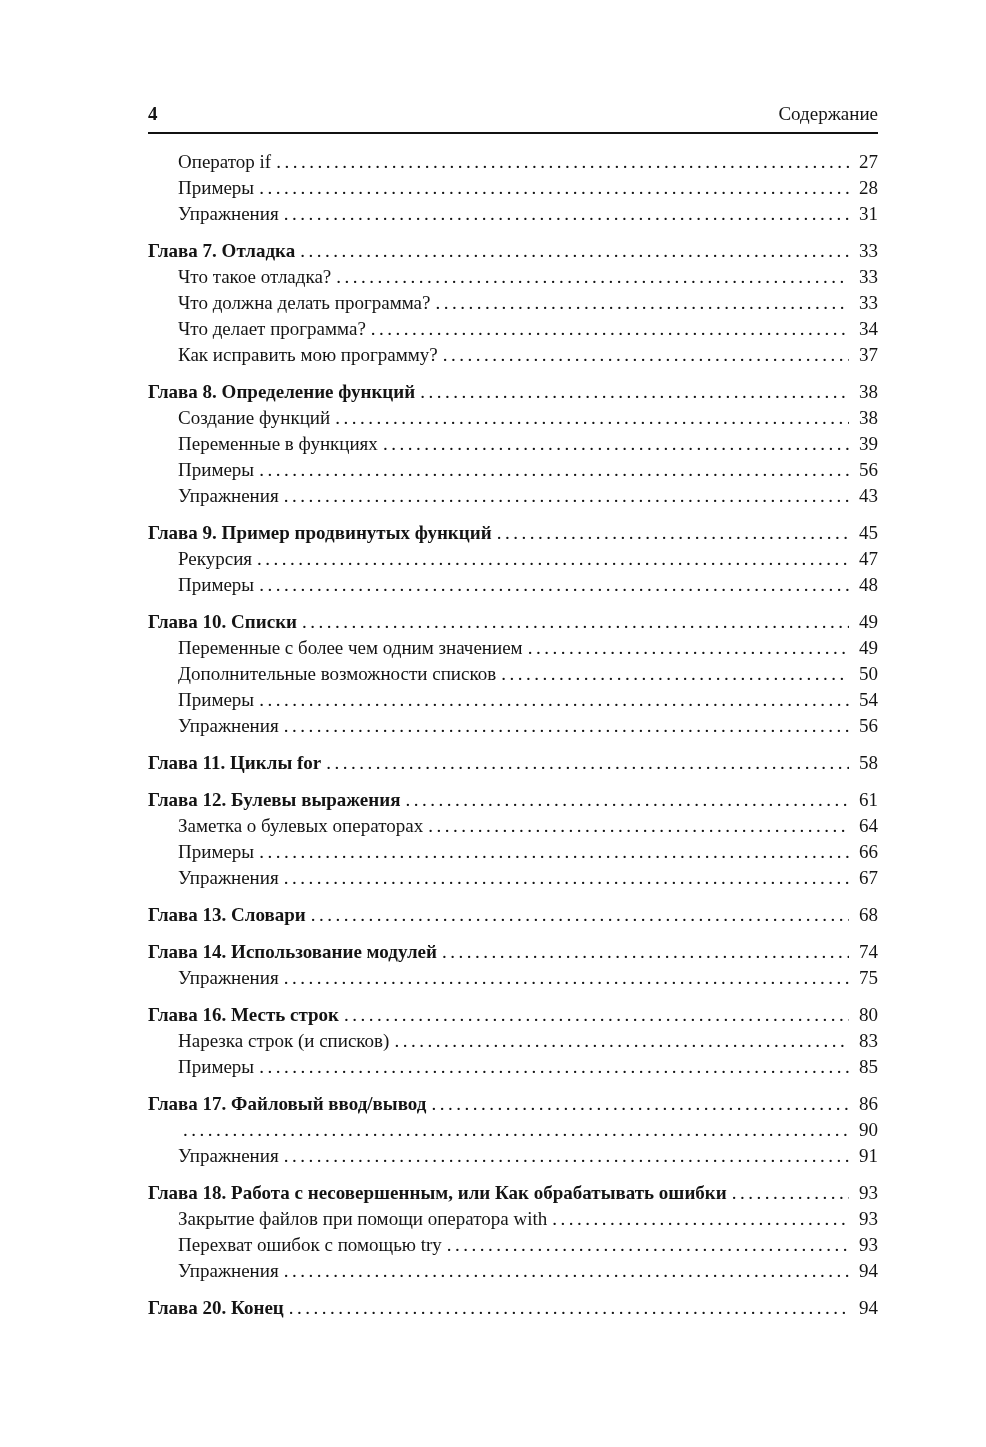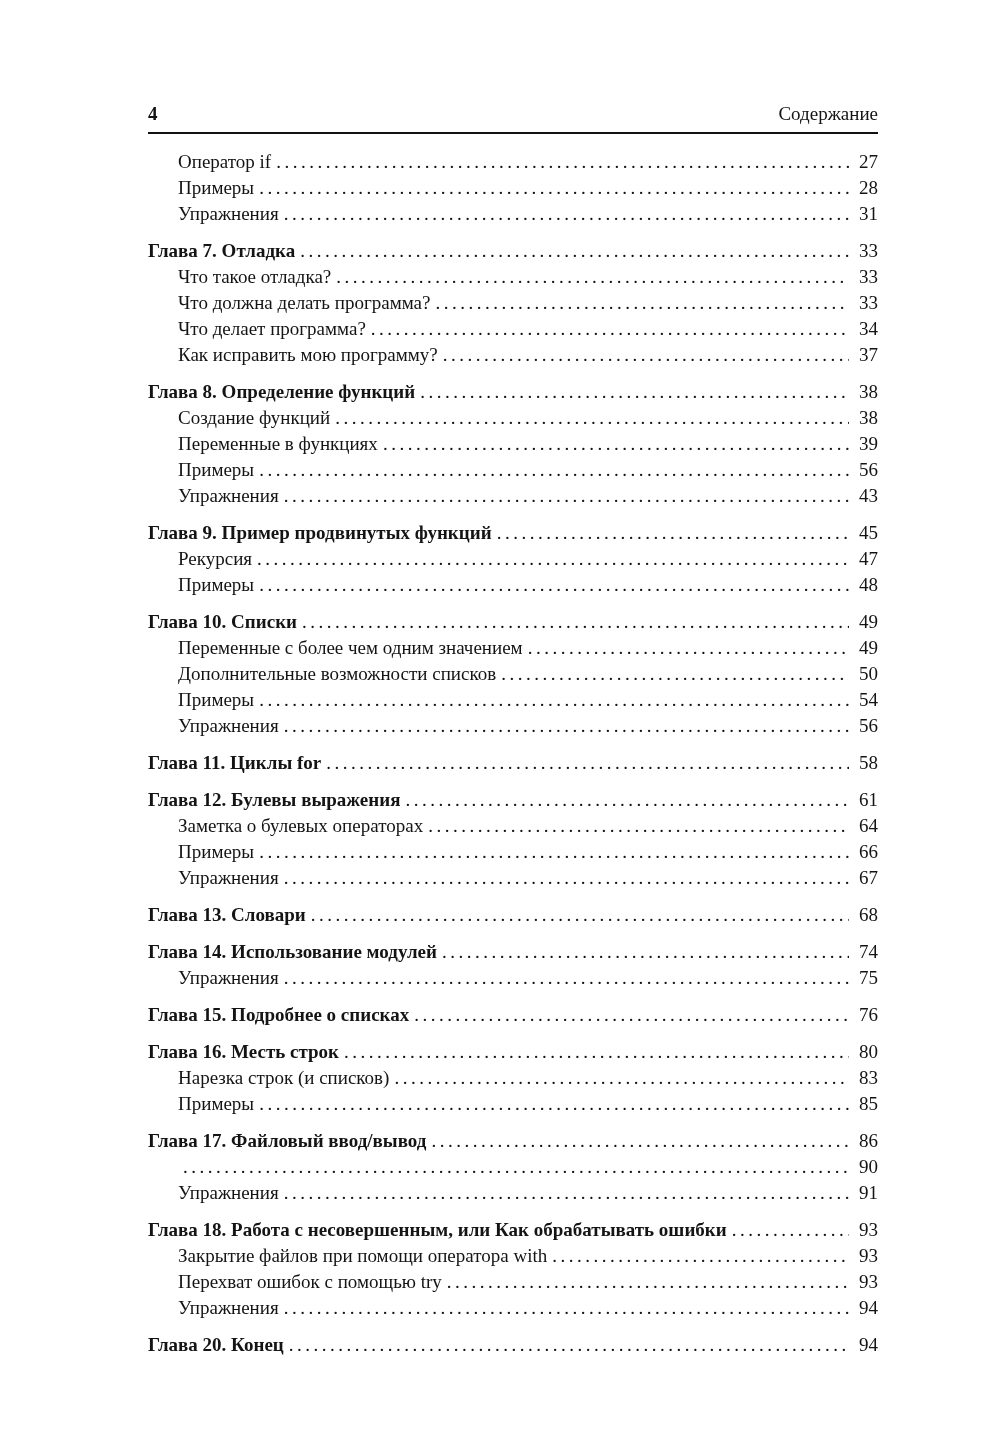--- a/index.html
+++ b/index.html
@@ -219,25 +219,20 @@
         <span class="toc-title">Глава 14. Использование модулей</span>
         <span class="leader"></span>
         <span class="toc-page">74</span>
       </div>
       <div class="toc-row sub">
         <span class="toc-title">Упражнения</span>
         <span class="leader"></span>
         <span class="toc-page">75</span>
       </div>
       <div class="toc-row chapter">
-        <span class="toc-title">Глава 15. Подробнее о списках</span>
-        <span class="leader"></span>
-        <span class="toc-page">76</span>
-      </div>
-      <div class="toc-row chapter">
         <span class="toc-title">Глава 16. Месть строк</span>
         <span class="leader"></span>
         <span class="toc-page">80</span>
       </div>
       <div class="toc-row sub">
         <span class="toc-title">Нарезка строк (и списков)</span>
         <span class="leader"></span>
         <span class="toc-page">83</span>
       </div>
       <div class="toc-row sub">

